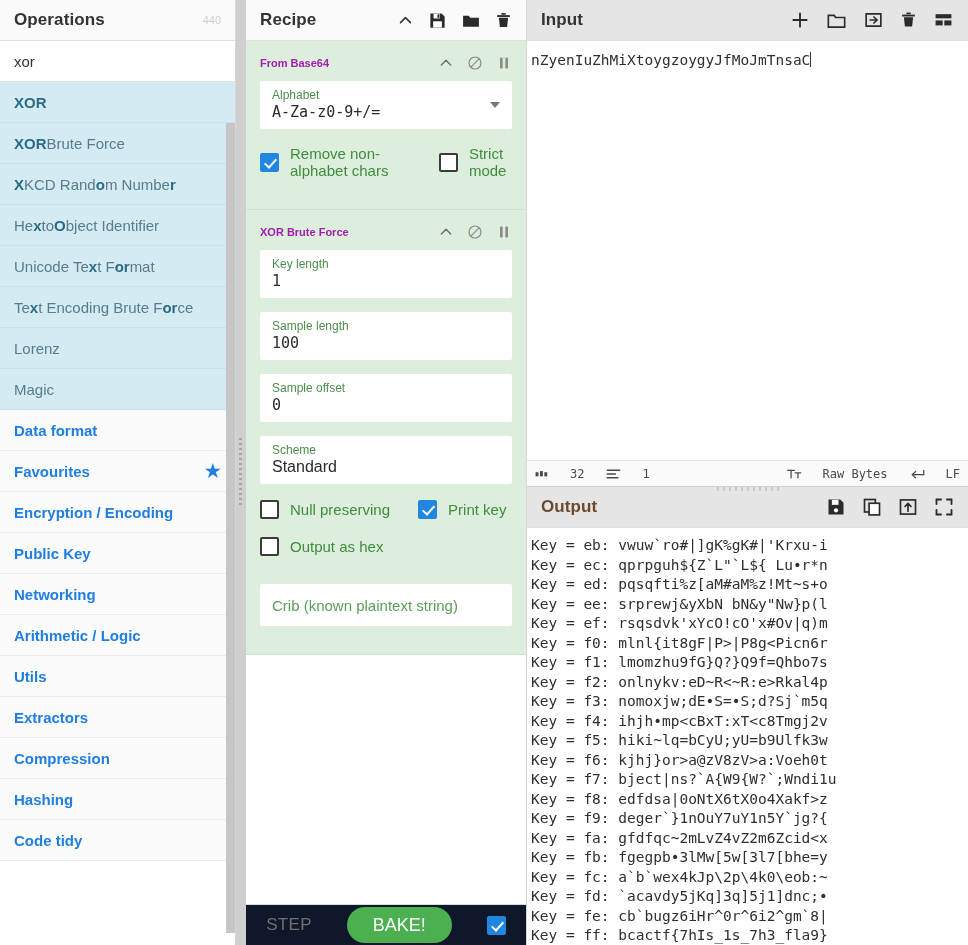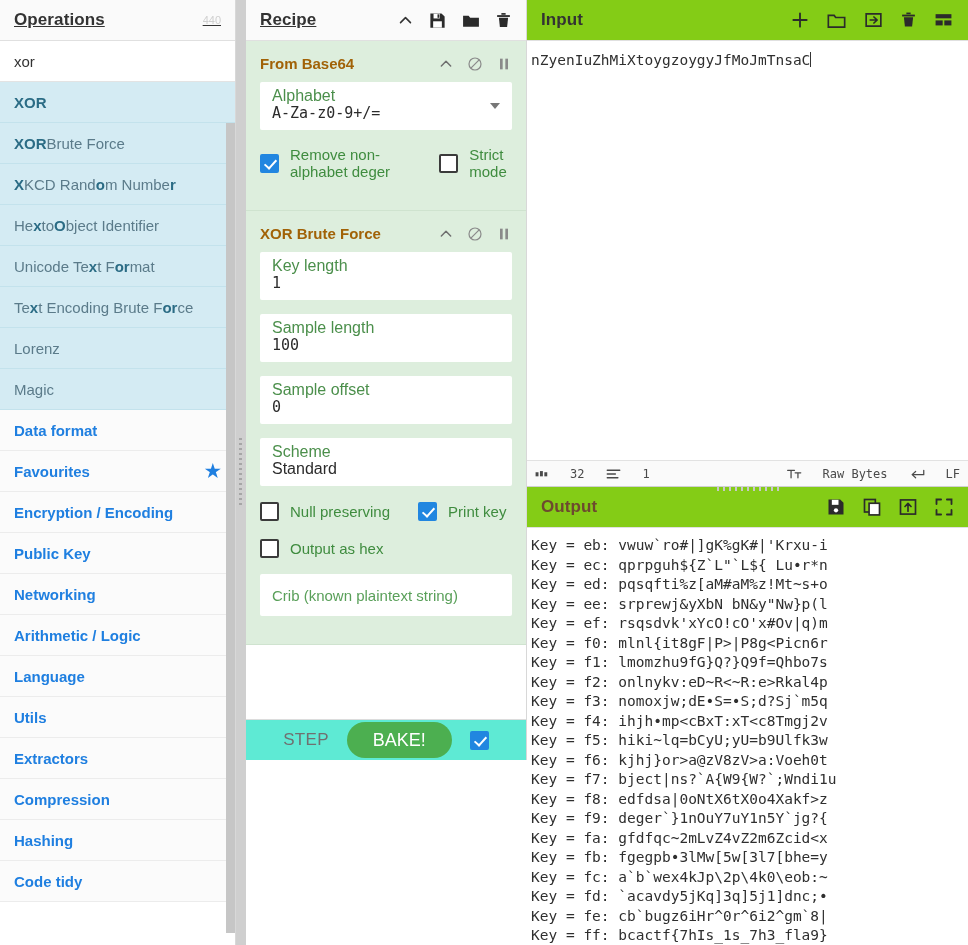--- a/index.html
+++ b/index.html
@@ -20,21 +20,20 @@
     display: flex; flex-direction: column;
     border-right: 1px solid #d8d8d8;
     position: relative;
   }
   .panel-title-bar {
     height: 41px; flex: 0 0 41px;
     display: flex; align-items: center;
     padding: 9px 14px;
     background: #fafafa;
     border-bottom: 1px solid #e0e0e0;
-    text-decoration: underline;
   }
   .panel-title {
     font-size: 17px; font-weight: bold; color: #333;
     letter-spacing: .1px;
   }
   .ops-count {
     margin-left: auto; font-size: 11px; color: #cfcfcf; font-weight: normal;
   }
   #search-row {
     height: 41px; flex: 0 0 41px;
@@ -88,21 +87,21 @@
   }
   .gutter .grip {
     position: absolute; left: 3px; top: 50%;
     transform: translateY(-50%);
     width: 3px; height: 70px;
     background-image: repeating-linear-gradient(to bottom,#a6a6a6 0 2px, transparent 2px 5px);
   }
 
   
   #recipe-panel {
-    width: 281px; flex: 0 0 281px; height: 760px;
+    width: 281px; flex: 0 0 281px; height: 945px;
     display: flex; flex-direction: column;
     background: #fff;
     border-right: 1px solid #d8d8d8;
     position: relative;
   }
   .hdr-icons { margin-left: auto; display: flex; align-items: center; gap: 14px; }
   .hdr-icons .ic { cursor: pointer; display: flex; align-items: center; color: #2b2b2b; }
   #recipe-list {
     flex: 1 1 auto; overflow: hidden;
     background: #fff;
@@ -111,49 +110,49 @@
   .operation {
     background: #ddeedd;
     border-bottom: 1px solid #cfe3cf;
     padding: 0 0 14px 0;
   }
   .op-head {
     display: flex; align-items: center;
     padding: 14px 14px 10px 14px;
   }
   .op-name {
-    font-size: 15px; font-weight: bold; color: #a16207;
+    font-size: 11px; font-weight: bold; color: #a21caf;
   }
   .op-head-icons { margin-left: auto; display: flex; align-items: center; gap: 13px; }
   .op-head-icons .ic { cursor: pointer; color: #6e6e6e; display: flex; align-items: center; }
   .arg-field {
     margin: 0 14px 14px 14px;
     background: #fff;
     border-radius: 2px;
     padding: 7px 10px 7px 12px;
     position: relative;
     min-height: 45px;
   }
-  .arg-label { font-size: 16px; color: #4b8f4b; line-height: 14px; }
+  .arg-label { font-size: 12px; color: #4b8f4b; line-height: 14px; }
   .arg-value {
     font-family: "DejaVu Sans Mono", monospace;
     font-size: 15px; color: #2b2b2b; line-height: 20px;
     white-space: pre; overflow: hidden;
   }
   .arg-value.sans { font-family: "Liberation Sans", sans-serif; font-size: 16px; }
   .arg-caret {
     position: absolute; right: 12px; top: 50%;
     transform: translateY(-50%);
     width: 0; height: 0;
     border-left: 5px solid transparent;
     border-right: 5px solid transparent;
     border-top: 6px solid #777;
   }
   .arg-placeholder-field {
-    margin: 0 14px 14px 14px;
+    margin: 12px 14px 14px 14px;
     background: #fff; border-radius: 2px;
     height: 42px; display: flex; align-items: center;
     padding: 0 12px;
   }
   .arg-placeholder {
     font-size: 15px; color: #5aa05a;
   }
   .cb-row { display: flex; align-items: center; padding: 2px 14px 16px 14px; }
   .cb-group { display: flex; align-items: center; cursor: pointer; }
   .cb-group + .cb-group { margin-left: 28px; }
@@ -166,23 +165,23 @@
   .cb.checked::after {
     content: ""; position: absolute;
     left: 5px; top: 1px; width: 5px; height: 10px;
     border: solid #fff; border-width: 0 2.2px 2.2px 0;
     transform: rotate(42deg);
   }
   .cb-label { margin-left: 11px; font-size: 15px; color: #3f8c3f; }
   #recipe-bottom {
     flex: 0 0 41px; height: 41px;
     border-top: 1px solid #dcdcdc;
-    background: #5eead4;
+    background: #0f172a;
     display: flex; align-items: center; justify-content: center;
-    gap: 18px; padding: 0 10px;
+    gap: 35px; padding: 0 10px;
     position: relative;
   }
   #step-btn {
     font-size: 17px; color: #707070; letter-spacing: .3px; cursor: pointer;
     background: none; border: none; font-family: inherit;
   }
   #bake-btn {
     background: #4caf50; color: #fff;
     border: none; border-radius: 22px;
     font-family: inherit;
@@ -190,21 +189,21 @@
     cursor: pointer; line-height: 1;
   }
   #autobake-wrap { display: flex; align-items: center; cursor: pointer; }
 
   
   #io-col { flex: 1 1 auto; height: 945px; display: flex; flex-direction: column; background:#fff; }
   #input-section { flex: 0 0 487px; display: flex; flex-direction: column; border-bottom: 1px solid #d0d0d0; }
   .io-title-bar {
     height: 41px; flex: 0 0 41px;
     display: flex; align-items: center; padding: 0 14px;
-    background: #84cc16; border-bottom: 1px solid #e0e0e0;
+    background: #e5e5e5; border-bottom: 1px solid #e0e0e0;
   }
   #input-area {
     flex: 1 1 auto; overflow: hidden;
     padding: 10px 0 0 4px; background: #fff;
     position: relative;
   }
   .mono-text {
     font-family: "DejaVu Sans Mono", monospace;
     font-size: 14.5px; line-height: 19.5px;
     color: #2f2f2f; white-space: pre;
@@ -313,23 +312,20 @@
           <div class="cat-item">
             <span>Public Key</span>
           </div>
           <div class="cat-item">
             <span>Networking</span>
           </div>
           <div class="cat-item">
             <span>Arithmetic / Logic</span>
           </div>
           <div class="cat-item">
-            <span>Language</span>
-          </div>
-          <div class="cat-item">
             <span>Utils</span>
           </div>
           <div class="cat-item">
             <span>Extractors</span>
           </div>
           <div class="cat-item">
             <span>Compression</span>
           </div>
           <div class="cat-item">
             <span>Hashing</span>
@@ -405,21 +401,21 @@
             </span>
           </div>
           <div class="arg-field">
             <div class="arg-label">Alphabet</div>
             <div class="arg-value">A-Za-z0-9+/=</div>
             <span class="arg-caret"></span>
           </div>
           <div class="cb-row">
             <label class="cb-group">
               <span class="cb checked"></span>
-              <span class="cb-label">Remove non-alphabet deger</span>
+              <span class="cb-label">Remove non-alphabet chars</span>
             </label>
             <label class="cb-group">
               <span class="cb"></span>
               <span class="cb-label">Strict mode</span>
             </label>
           </div>
         </div>
         <div class="operation">
           <div class="op-head">
             <span class="op-name">XOR Brute Force</span>

